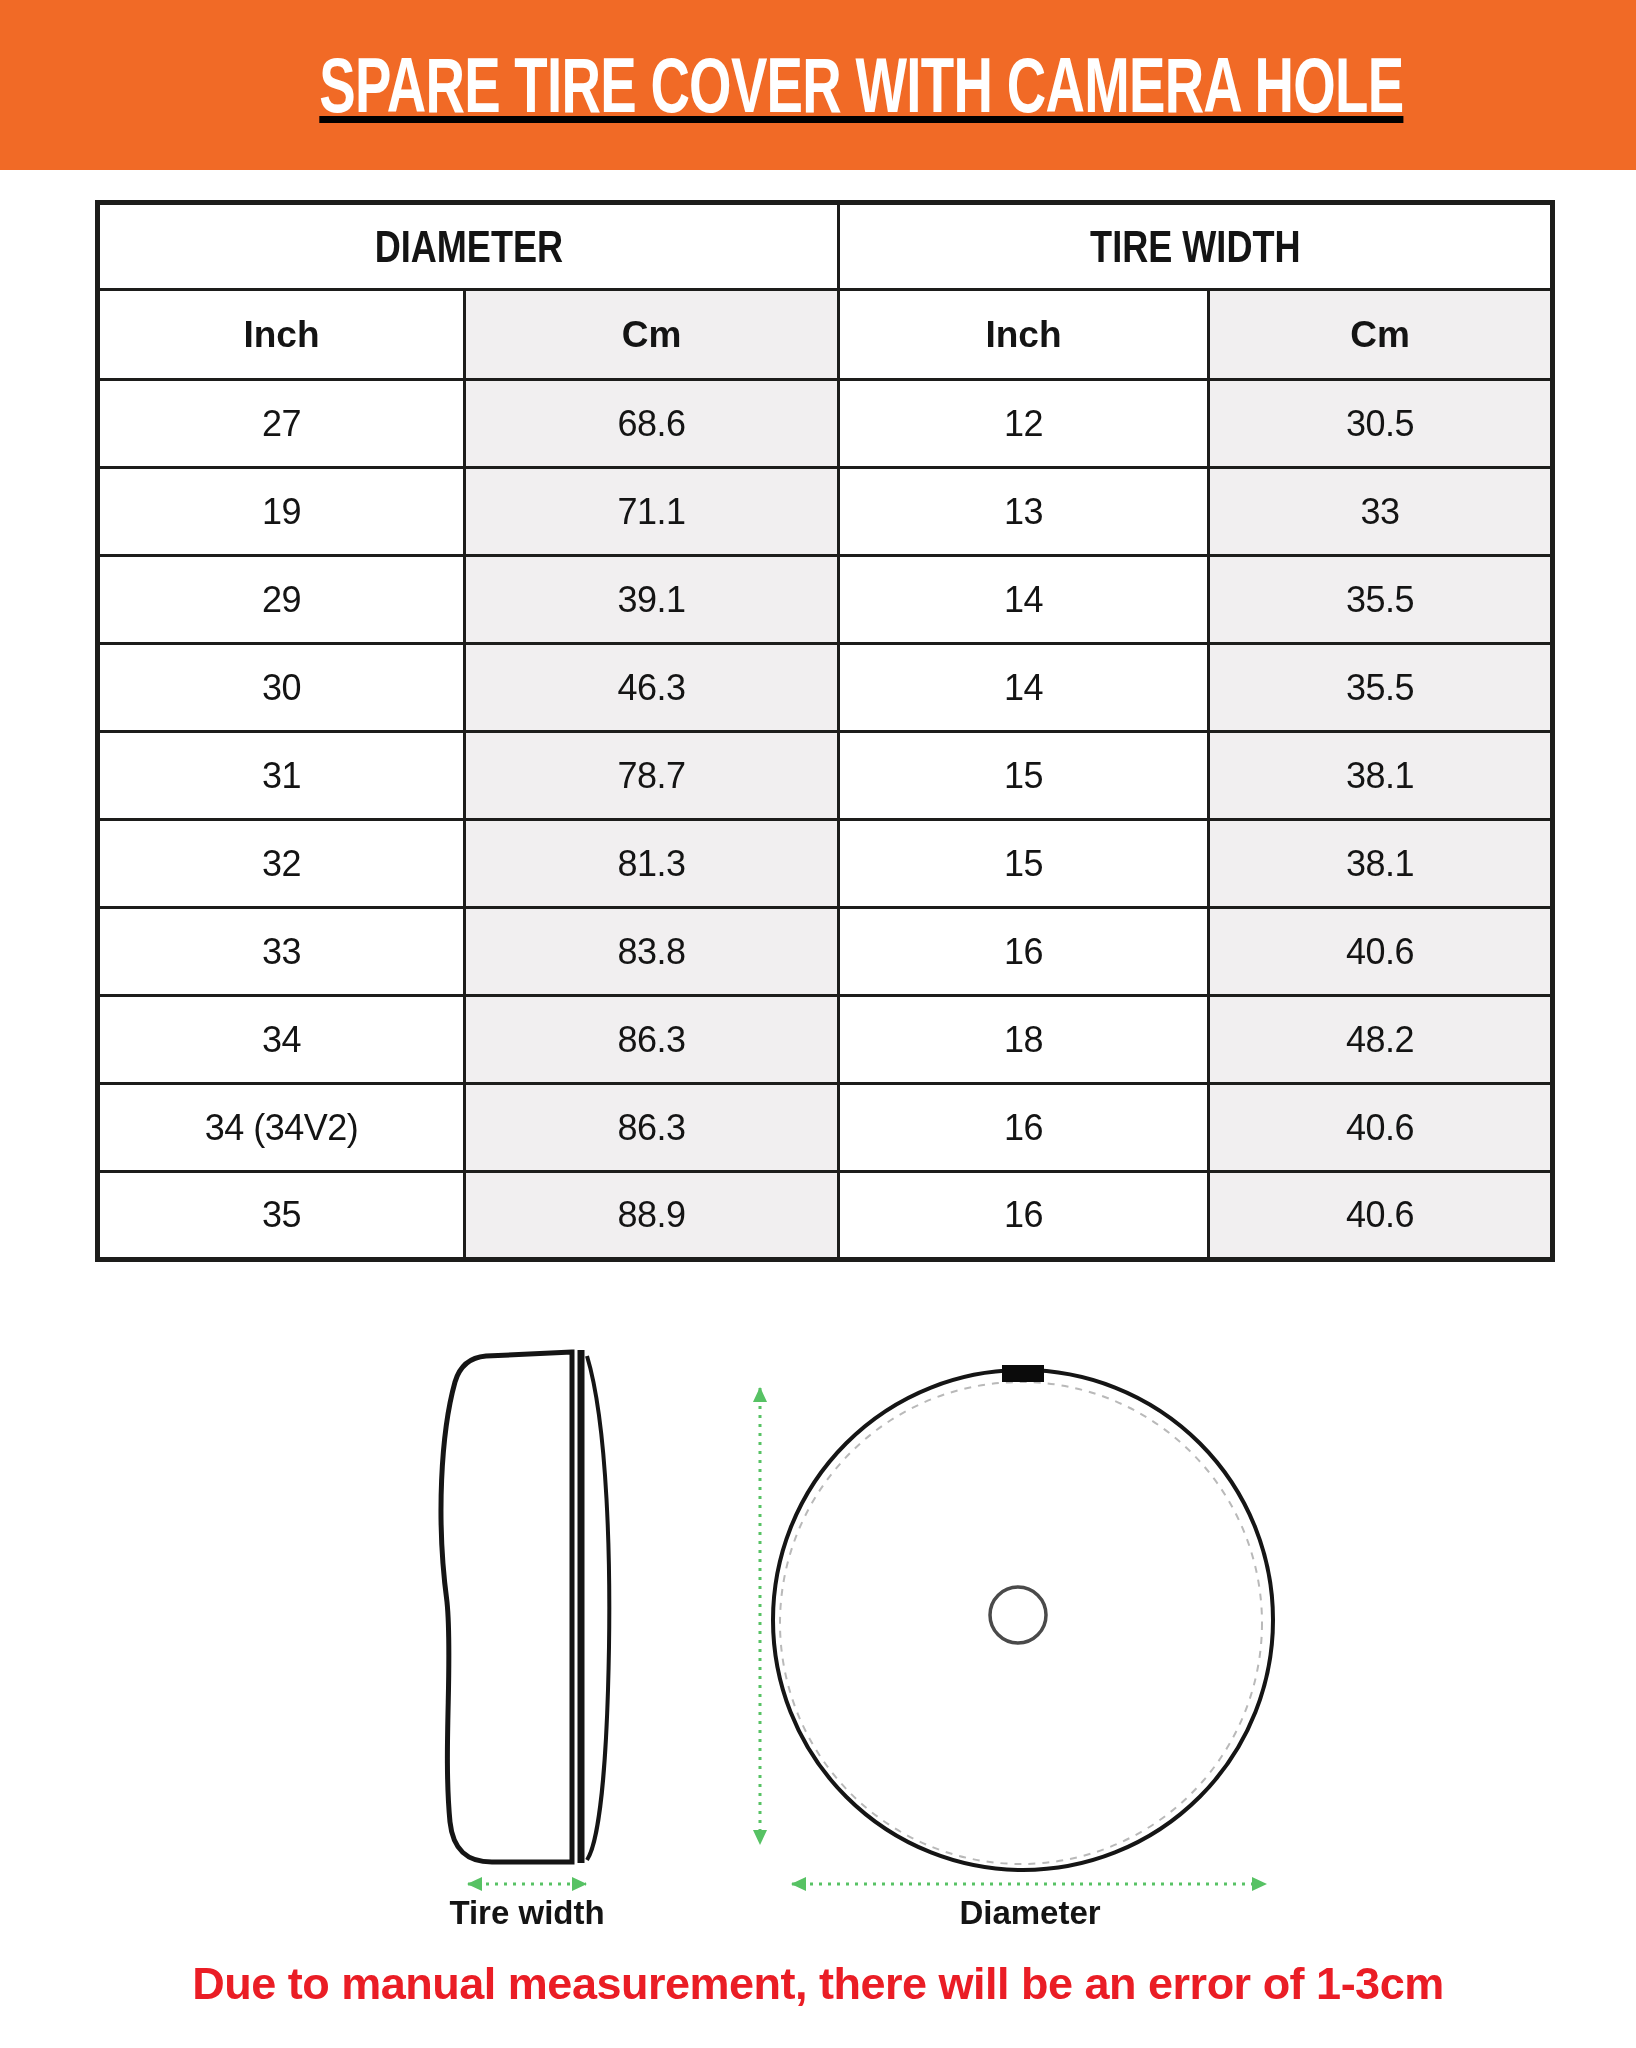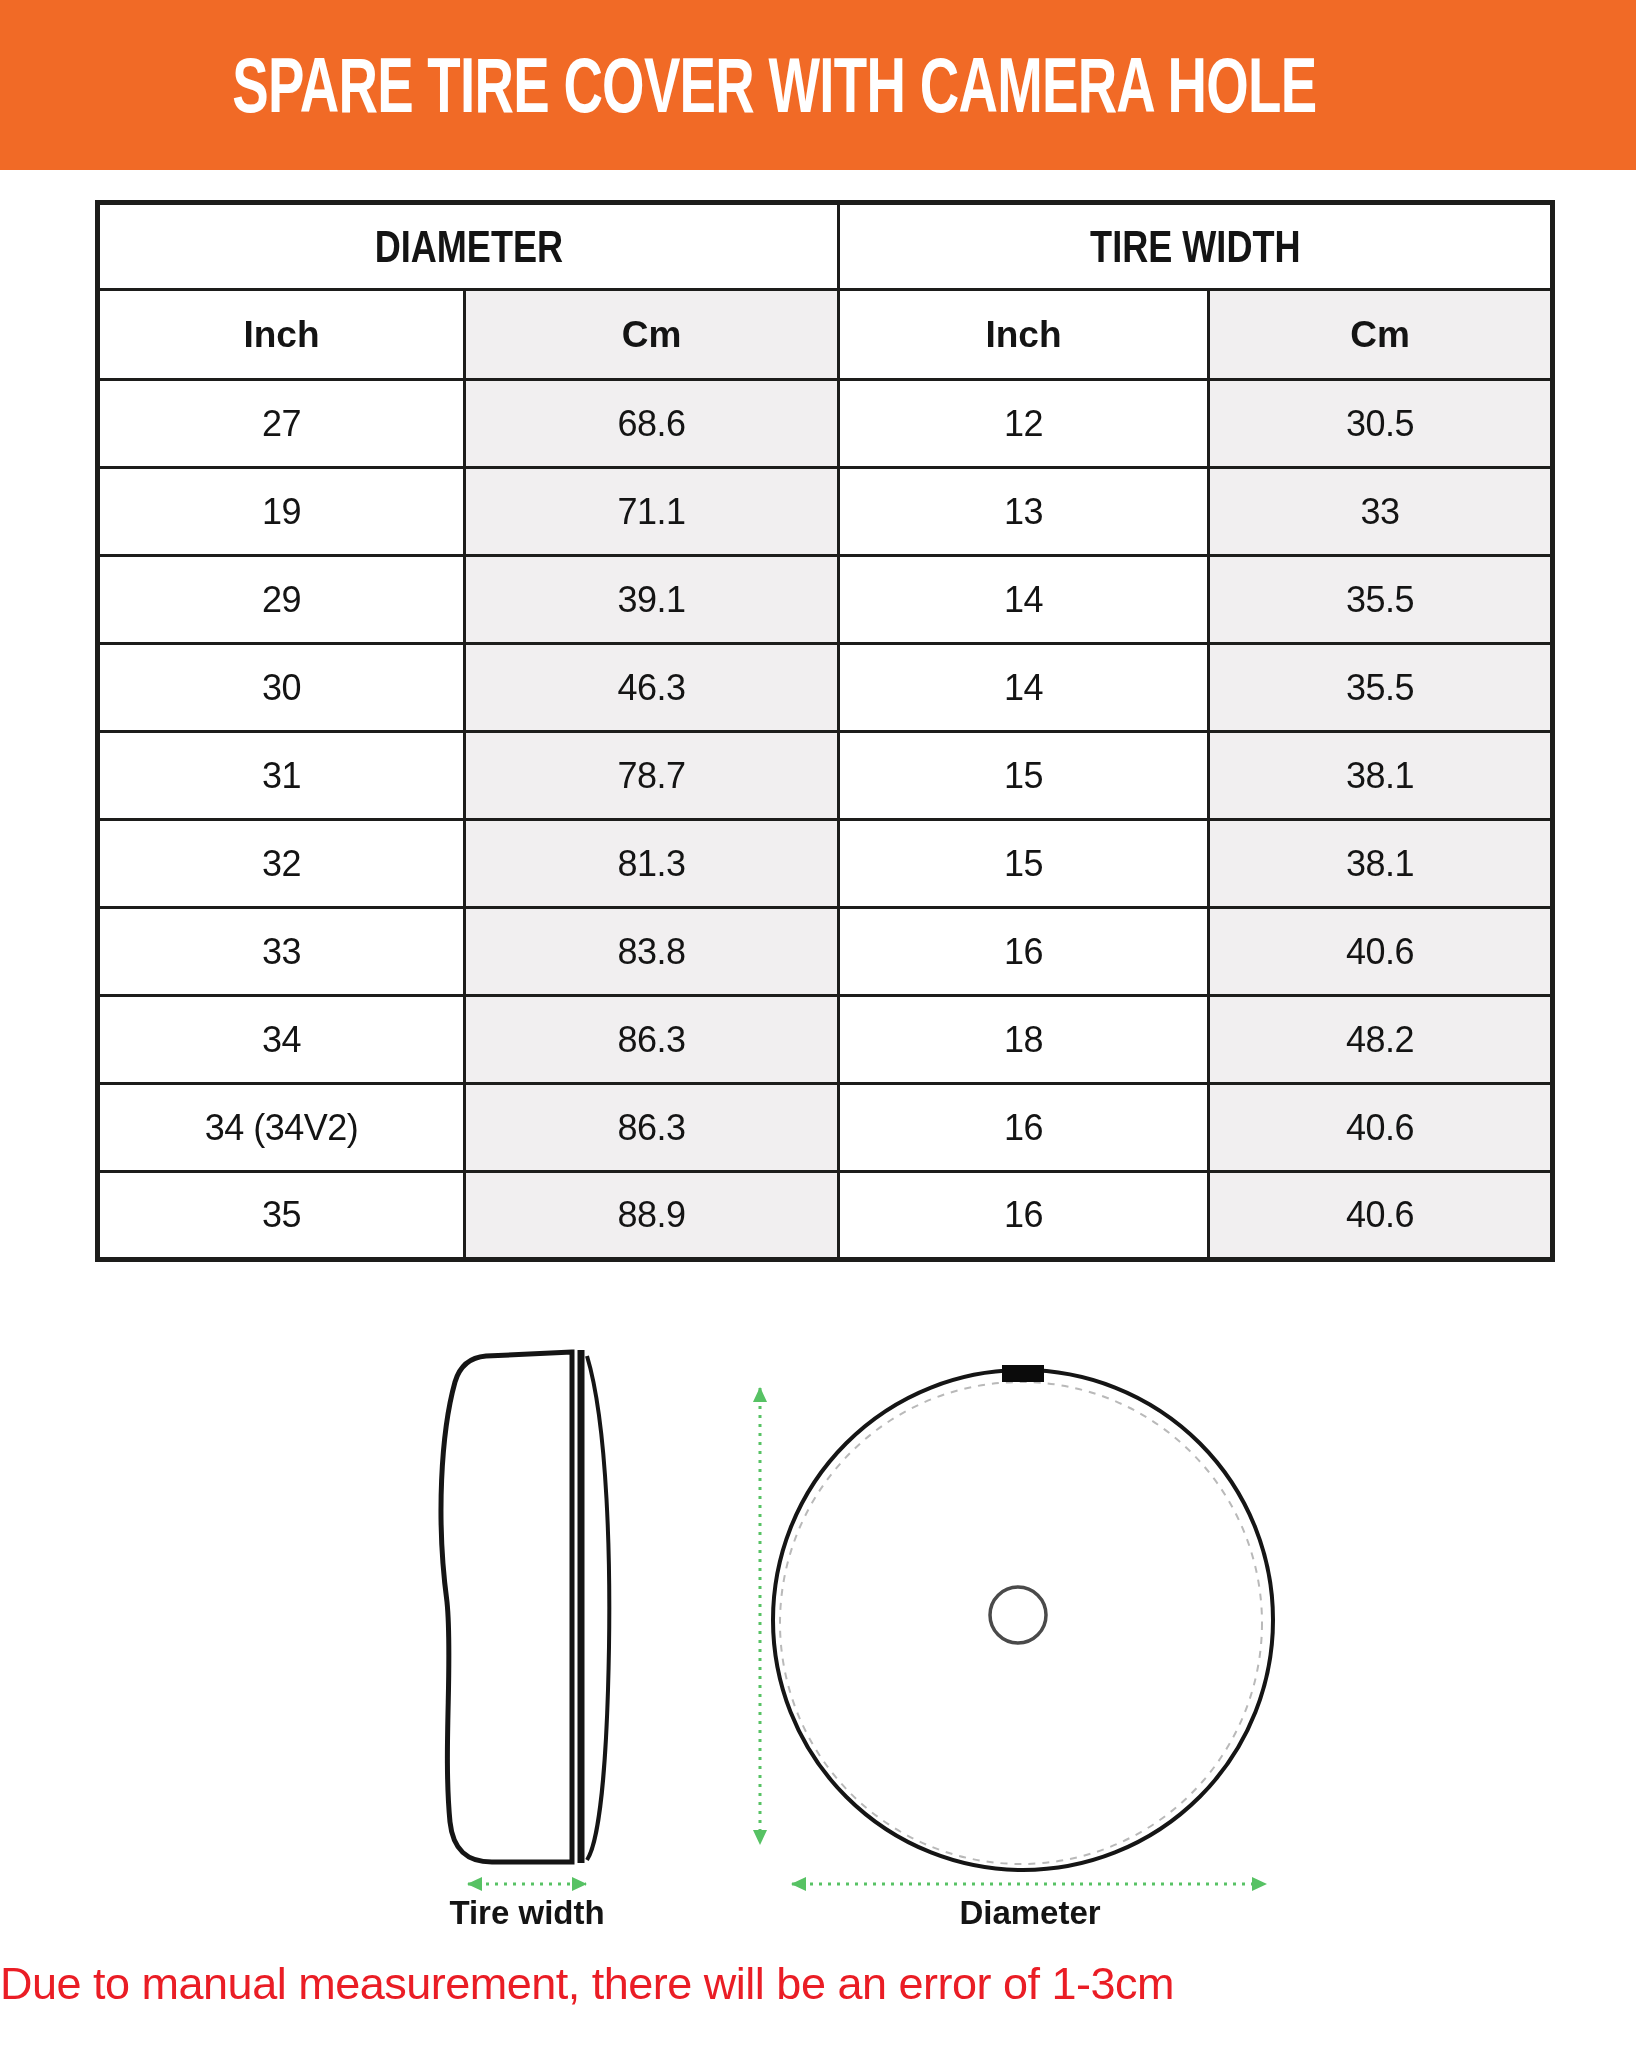--- a/index.html
+++ b/index.html
@@ -9,21 +9,21 @@
     --cell-gray:#F1EFF0;
     --border-dark:#1D1D1B;
   }
   *{box-sizing:border-box;}
   html,body{margin:0;padding:0;background:#ffffff;}
   body{font-family:"Liberation Sans", sans-serif;}
   .page{position:relative;width:1636px;height:2048px;background:#ffffff;overflow:hidden;}
 
   
   .banner{position:absolute;left:0;top:0;width:1636px;height:170px;background:var(--banner-orange);
-          display:flex;align-items:center;justify-content:flex-start;}
+          display:flex;align-items:center;justify-content:flex-end;text-decoration:underline;}
   .banner-title{color:#ffffff;font-weight:700;font-size:78px;white-space:nowrap;
                 display:inline-block;transform:scaleX(.70);letter-spacing:-1px;}
 
   
   .size-table{position:absolute;left:95px;top:200px;width:1455px;border-collapse:collapse;table-layout:fixed;}
   .size-table th,.size-table td{border:3px solid var(--border-dark);text-align:center;vertical-align:middle;
                 color:#141414;padding:0;}
   .size-table{border:5px solid var(--border-dark);}
   .row-section th{height:87px;font-size:44px;background:#ffffff;}
   .row-section .condense{display:inline-block;transform:scaleX(.82);font-weight:700;letter-spacing:0;}
@@ -37,22 +37,22 @@
   .diagram svg{position:absolute;left:0;top:0;}
   .diag-label{position:absolute;top:564px;width:224px;text-align:center;
               font-size:33px;font-weight:700;color:#141414;}
   .label-tirewidth{left:415px;}
   .label-diameter{left:918px;}
   .outline{fill:none;stroke:#151515;}
   .garrow{stroke:var(--arrow-green);stroke-width:3;fill:none;stroke-dasharray:3 6;}
   .mk{fill:var(--arrow-green);}
 
   
-  .footnote{position:absolute;left:0;top:1958px;width:1636px;
-            color:var(--note-red);font-size:45px;font-weight:400;letter-spacing:-.5px;}
+  .footnote{position:absolute;left:0;top:1958px;width:1636px;text-align:center;
+            color:var(--note-red);font-size:45px;font-weight:700;letter-spacing:-.5px;}
 </style>
 </head>
 <body>
 
 <div class="page">
 
   <div class="banner">
     <span class="banner-title">SPARE TIRE COVER WITH CAMERA HOLE</span>
   </div>
 

